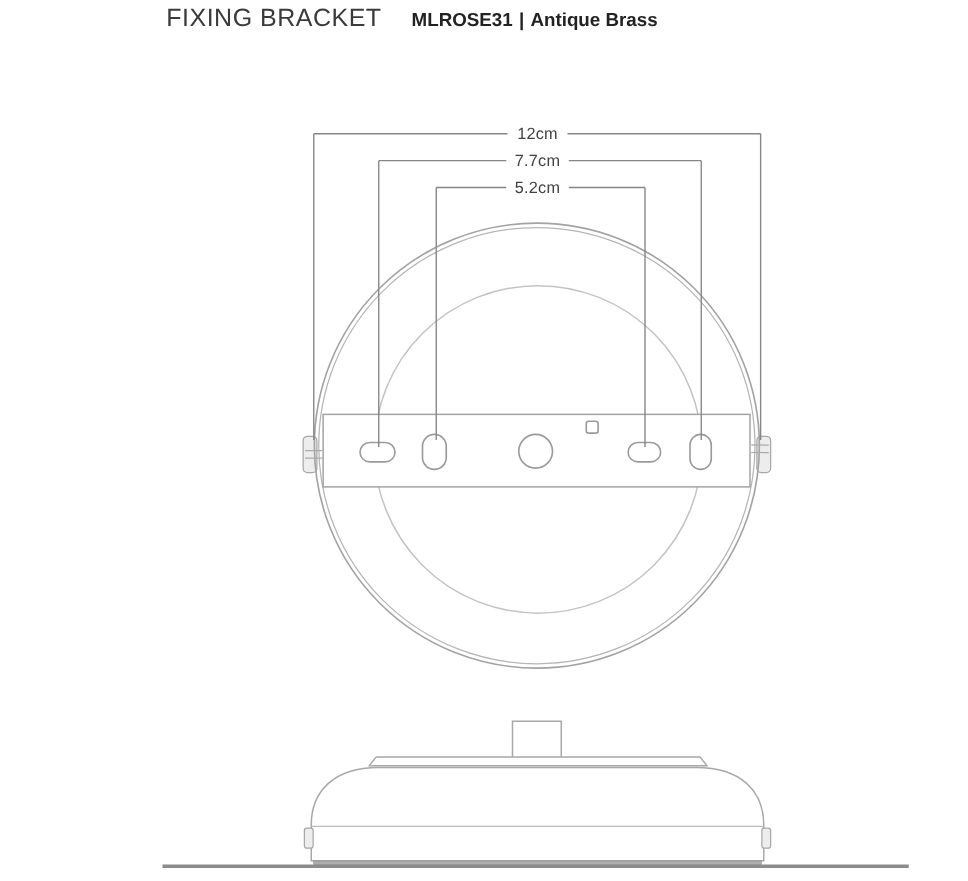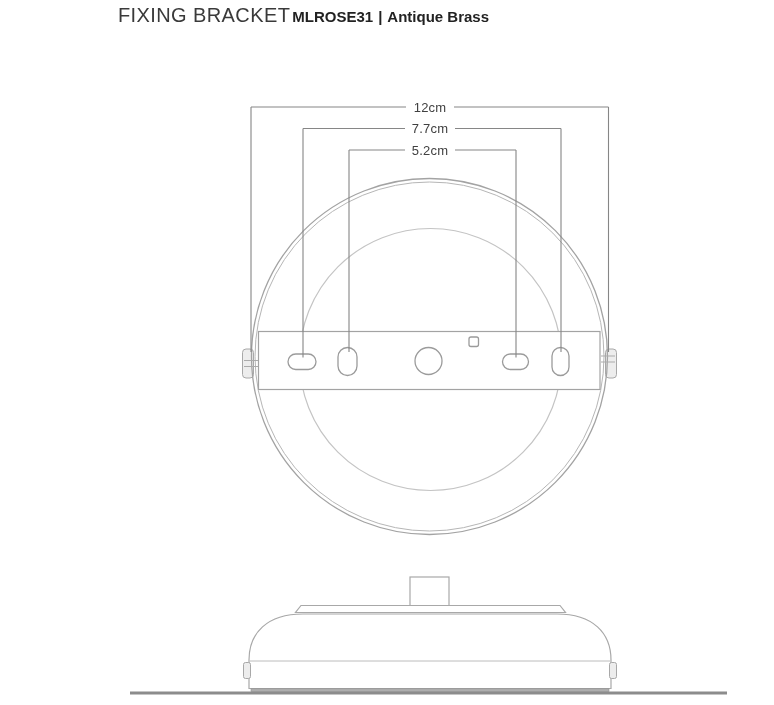--- a/index.html
+++ b/index.html
@@ -1,21 +1,21 @@
 <!DOCTYPE html>
 <html><head>
 <meta charset="utf-8">
 <style>
   html,body{margin:0;padding:0;background:#ffffff;}
   .page{
     position:relative;width:774px;height:705px;background:#ffffff;
     overflow:hidden;font-family:"Liberation Sans",sans-serif;
   }
   .hdr{
-    position:absolute;left:118px;top:5px;display:flex;align-items:baseline;gap:2px;
+    position:absolute;left:133px;top:5px;display:flex;align-items:baseline;gap:24px;
     white-space:nowrap;
   }
   .title{
     font-size:20px;font-weight:500;letter-spacing:.4px;color:#3a3a3a;line-height:1;
   }
   .subtitle{
     display:flex;align-items:flex-start;gap:5px;
     font-size:15px;font-weight:700;color:#222;line-height:1;
   }
   svg.drawing{position:absolute;left:0;top:0;}

